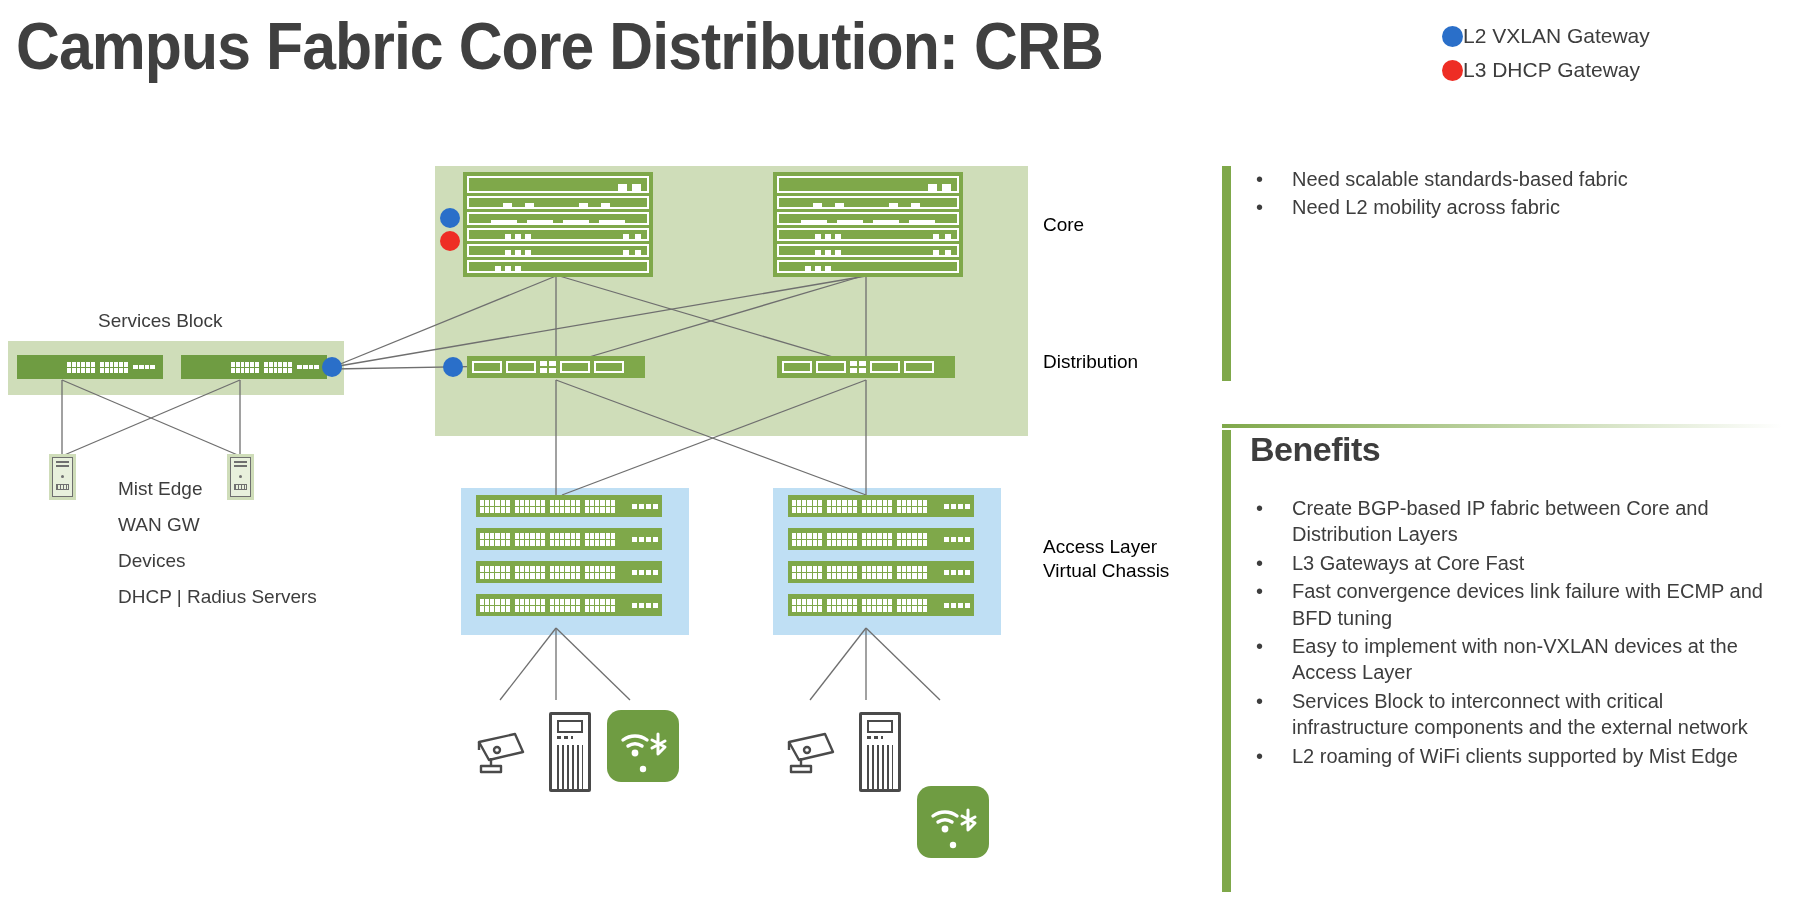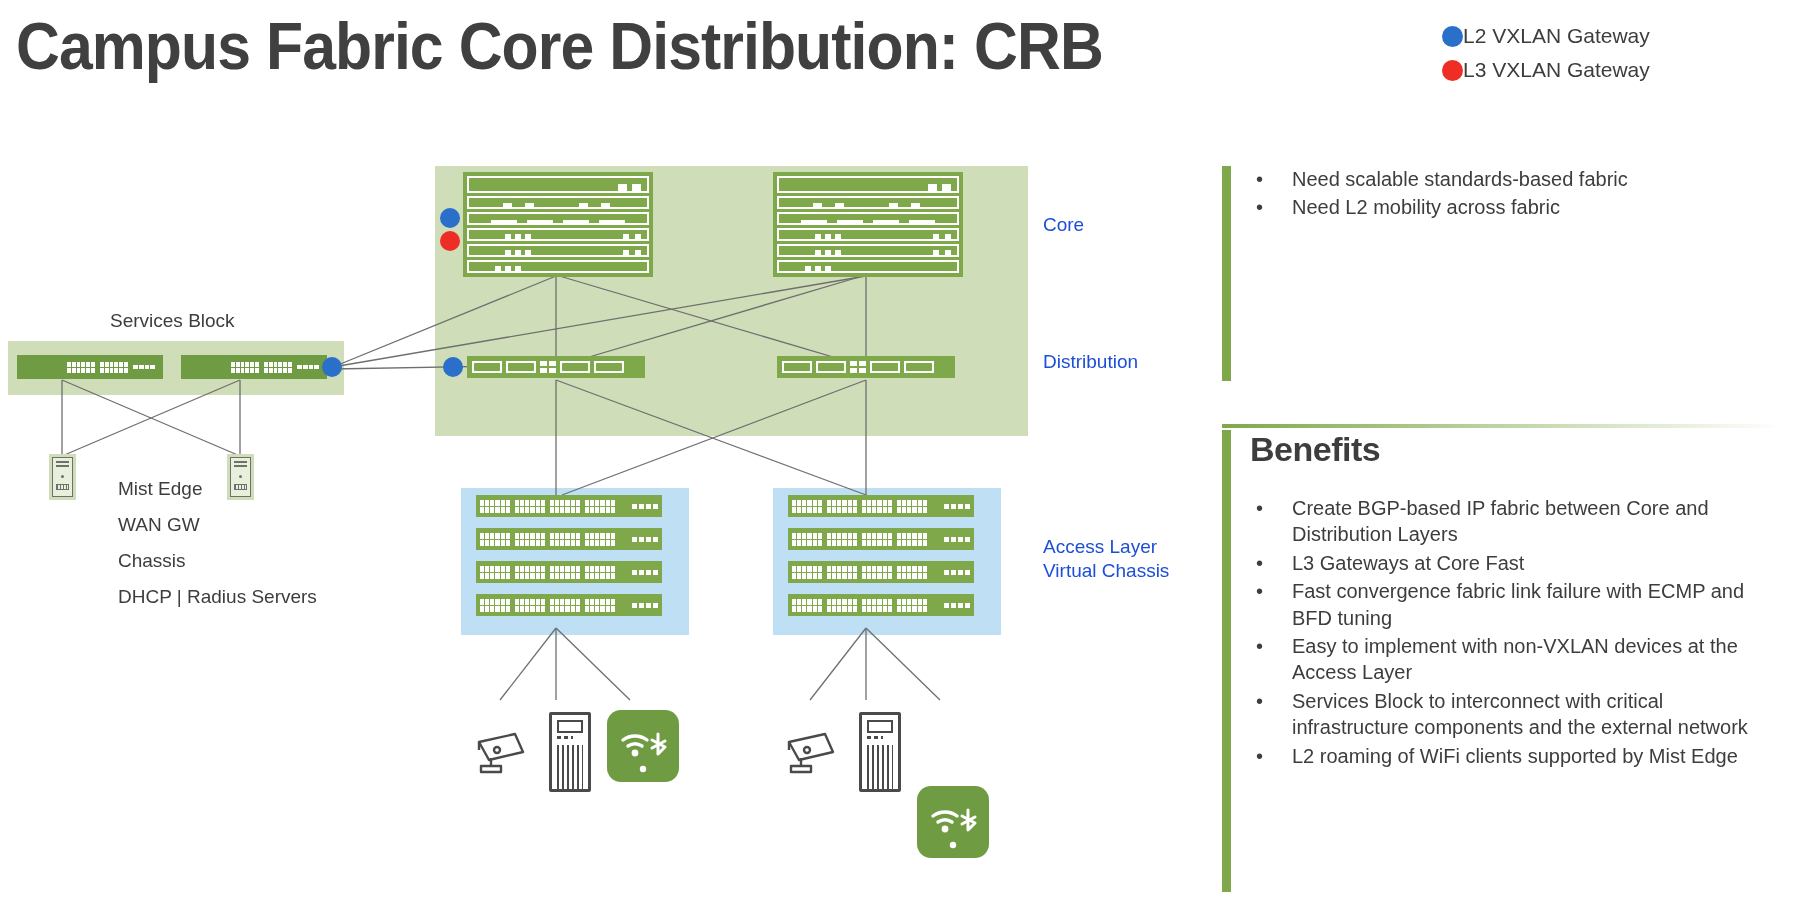--- a/index.html
+++ b/index.html
@@ -162,26 +162,26 @@
   
   .gw-dot {
     position: absolute;
     width: 20px; height: 20px; border-radius: 50%;
   }
 
   
   .diagram-label {
     position: absolute;
     font-size: 19px;
-    color: #1d4ed8;
+    color: #000000;
     white-space: nowrap;
     line-height: 1.25;
   }
   #services-block-label {
-    position: absolute; left: 110px; top: 310px;
+    position: absolute; left: 98px; top: 310px;
     font-size: 19px; color: #3d3d3d;
   }
   #label-core        { left: 1043px; top: 213px; }
   #label-distribution{ left: 1043px; top: 350px; }
   #label-access      { left: 1043px; top: 535px; }
   #label-endpoints   { left: 1043px; top: 697px; }
 
   .svc-text-list {
     position: absolute; left: 118px; top: 478px;
     display: flex; flex-direction: column; gap: 14px;
@@ -279,21 +279,21 @@
 
 <div id="slide-title">Campus Fabric Core Distribution: CRB</div>
 
 <div id="legend">
   <div class="legend-row">
     <span class="legend-dot" style="background:#2a6fc9"></span>
     <span class="legend-label">L2 VXLAN Gateway</span>
   </div>
   <div class="legend-row">
     <span class="legend-dot" style="background:#ee2d24"></span>
-    <span class="legend-label">L3 VXLAN Gateway</span>
+    <span class="legend-label">L3 DHCP Gateway</span>
   </div>
 </div>
 
 <div id="diagram">
 
   <div id="core-dist-zone"></div>
   <div class="access-zone" id="access-zone-left"></div>
   <div class="access-zone" id="access-zone-right"></div>
   <div id="services-zone"></div>
 
@@ -1041,21 +1041,21 @@
       <span class="slot"></span>
         <span class="slot"></span>
       <span class="led"></span>
         <span class="grill"></span>
     </div>
   </div>
 
   <div class="svc-text-list">
     <div>Mist Edge</div>
     <div>WAN GW</div>
-    <div>Chassis</div>
+    <div>Devices</div>
     <div>DHCP | Radius Servers</div>
   </div>
 
   <div class="endpoint" style="left:475px; top:728px;">
     <svg width="60" height="48" viewBox="0 0 60 48" fill="none" stroke="#4a4a4a" stroke-width="2.4" stroke-linejoin="round">
       <path d="M4 14 L40 6 L48 24 L14 32 Z"></path>
       <circle cx="22" cy="22" r="3"></circle>
       <path d="M16 30 L16 38"></path>
       <path d="M6 38 L26 38 L26 44 L6 44 Z"></path>
       <path d="M4 14 L4 22"></path>
@@ -1125,18 +1125,18 @@
 </div>
 
 <div id="panel-divider"></div>
 
 <div class="panel" id="panel-benefits">
   <div class="panel-bar"></div>
   <div class="panel-heading">Benefits</div>
   <ul class="panel-list">
     <li>Create BGP-based IP fabric between Core and Distribution Layers</li>
     <li>L3 Gateways at Core Fast</li>
-    <li>Fast convergence fabric link failure with ECMP and BFD tuning</li>
+    <li>Fast convergence devices link failure with ECMP and BFD tuning</li>
     <li>Easy to implement with non-VXLAN devices at the Access Layer</li>
     <li>Services Block to interconnect with critical infrastructure components and the external network</li>
     <li>L2 roaming of WiFi clients supported by Mist Edge</li>
   </ul>
 </div>
 
 </body></html>

